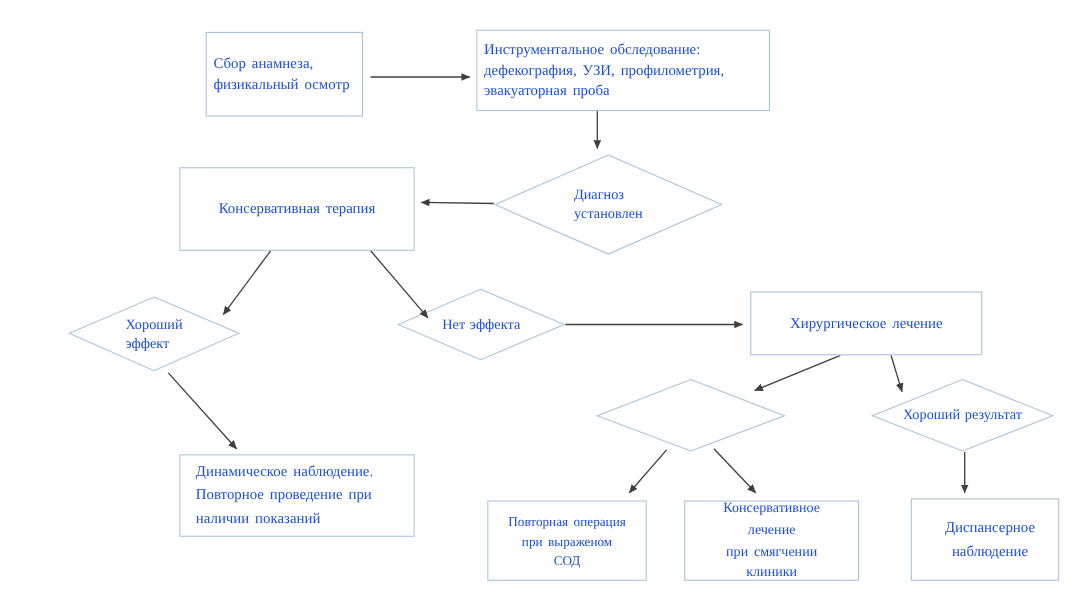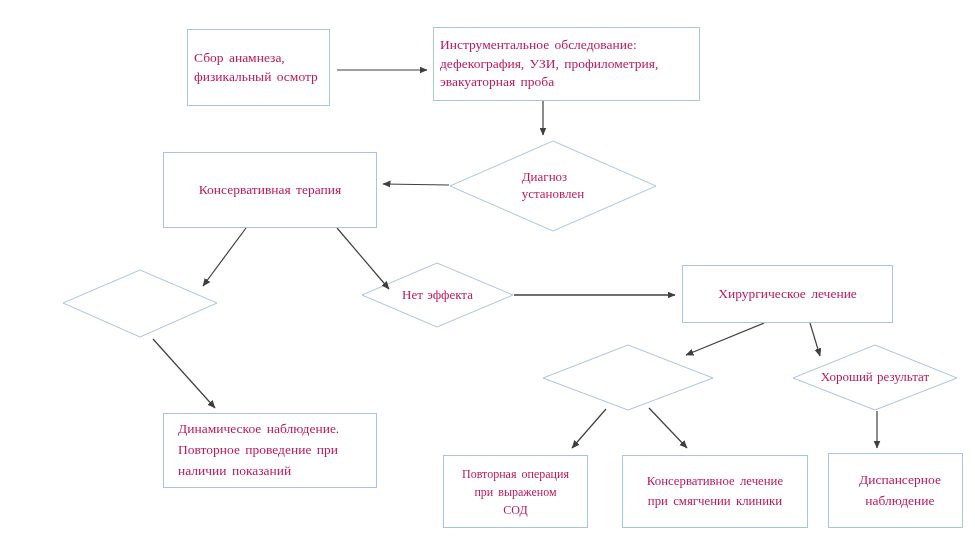--- a/index.html
+++ b/index.html
@@ -1,21 +1,21 @@
 <!DOCTYPE html>
 <html lang="ru"><head>
 <meta charset="utf-8">
 <style>
   html,body{margin:0;padding:0;background:#ffffff;}
   .canvas{
     position:relative;
     width:975px;height:549px;
     background:#ffffff;
     font-family:"Liberation Serif","DejaVu Serif",serif;
-    color:#be185d;
+    color:#1d4ed8;
     overflow:hidden;
   }
   .edges-layer{position:absolute;left:0;top:0;width:975px;height:549px;}
   .node-rect{
     position:absolute;
     border:1px solid #a8c5de;
     background:#ffffff;
     display:flex;align-items:center;
     font-size:13.5px;line-height:1.4;
     white-space:pre-line;
@@ -81,28 +81,30 @@
 
   <div class="node-rect ta-center" style="left:682px;top:265px;width:211px;height:58px;">Хирургическое лечение</div>
 
   <div class="node-rect ta-left lh-lg" style="left:163px;top:413px;width:214px;height:75px;padding-left:14px;">Динамическое наблюдение.
 Повторное проведение при
 наличии показаний</div>
 
   <div class="node-rect ta-center fs-12" style="left:443px;top:455px;width:145px;height:73px;">Повторная операция
 при выраженом СОД</div>
 
-  <div class="node-rect ta-center fs-125" style="left:622px;top:455px;width:186px;height:73px;">Консервативное лечение
+  <div class="node-rect ta-center fs-125" style="left:622px;top:455px;width:159px;height:73px;">Консервативное лечение
 при смягчении клиники</div>
 
   <div class="node-rect ta-left lh-lg" style="left:828px;top:453px;width:135px;height:75px;padding-left:30px;text-align:center;">Диспансерное
 наблюдение</div>
 
   <div class="diamond-label align-left" style="left:450px;top:141px;width:206px;height:90px;">Диагноз
 установлен</div>
 
+  <div class="diamond-label align-left" style="left:63px;top:270px;width:154px;height:67px;">Хороший
+эффект</div>
 
   <div class="diamond-label" style="left:362px;top:263px;width:151px;height:64px;">Нет эффекта</div>
 
 
   <div class="diamond-label" style="left:793px;top:345px;width:164px;height:65px;">Хороший результат</div>
 
 </div>
 
 </body></html>

